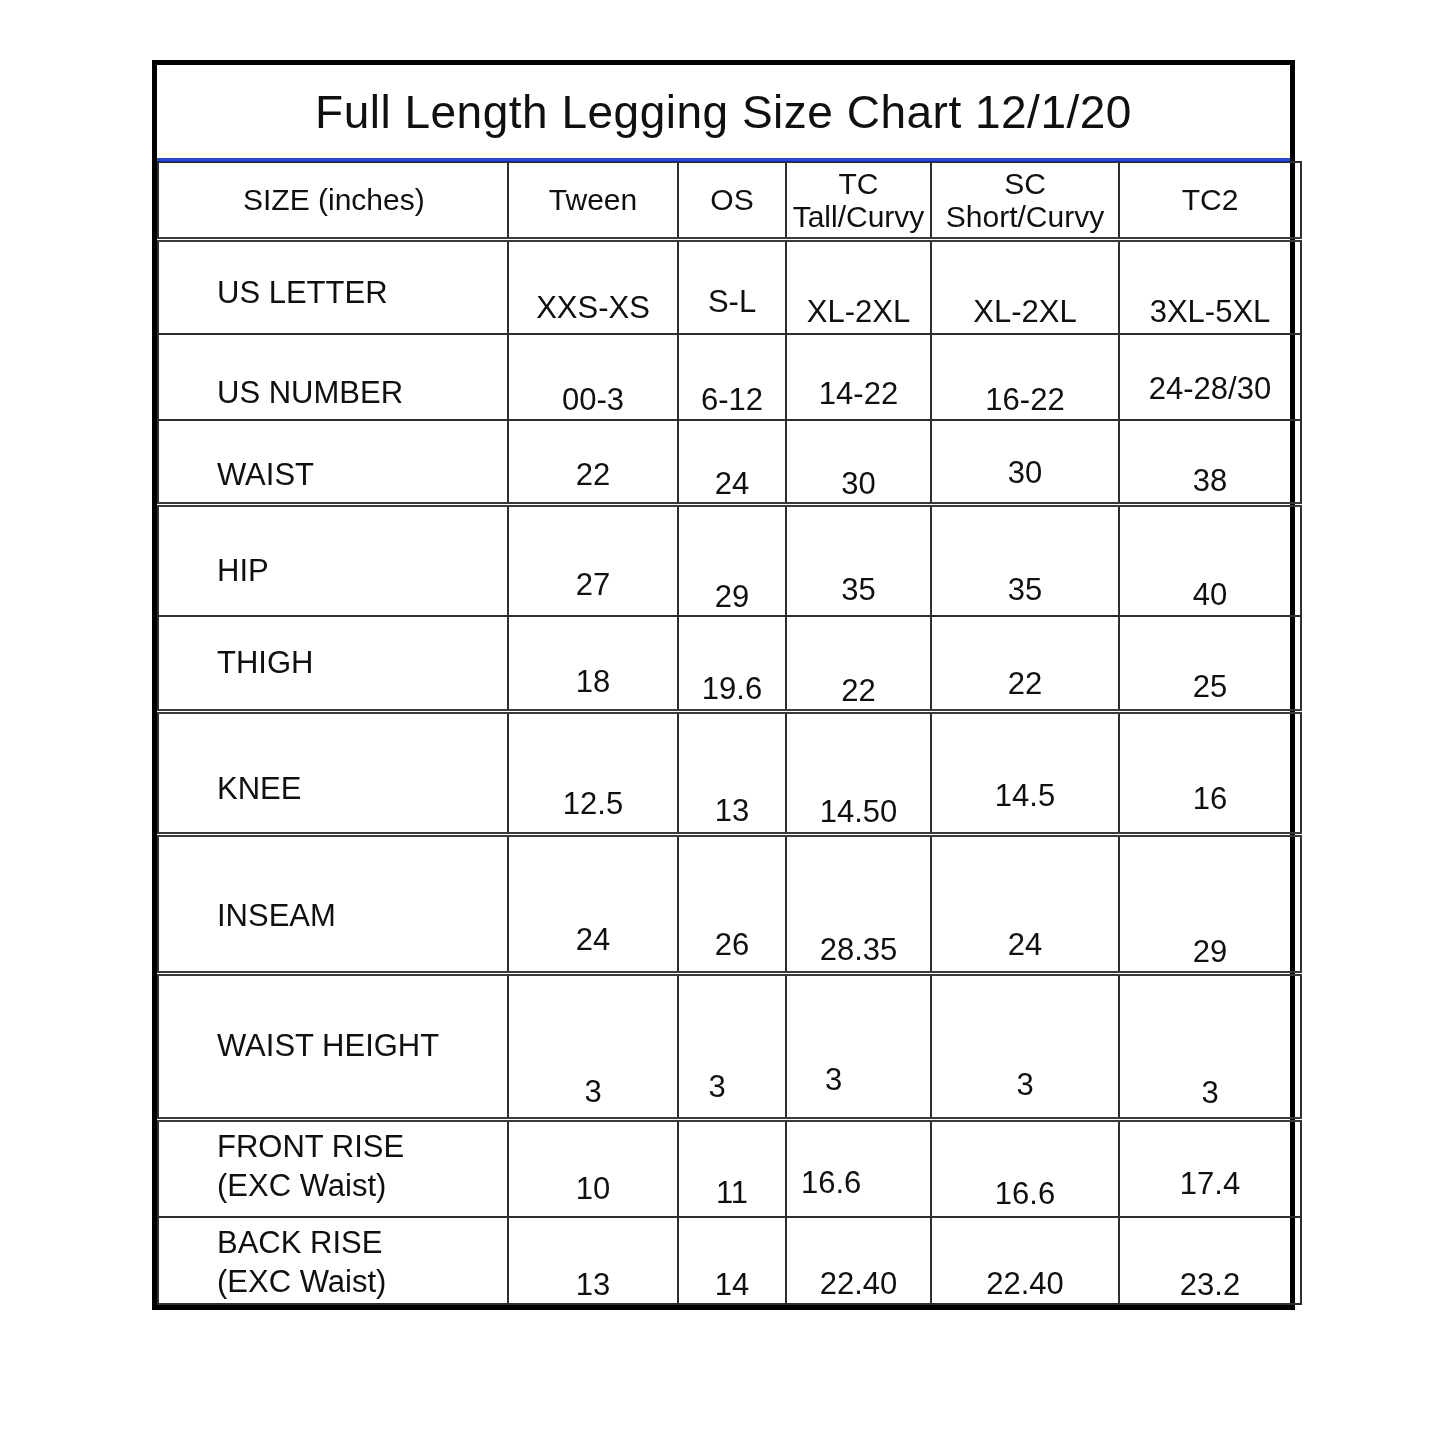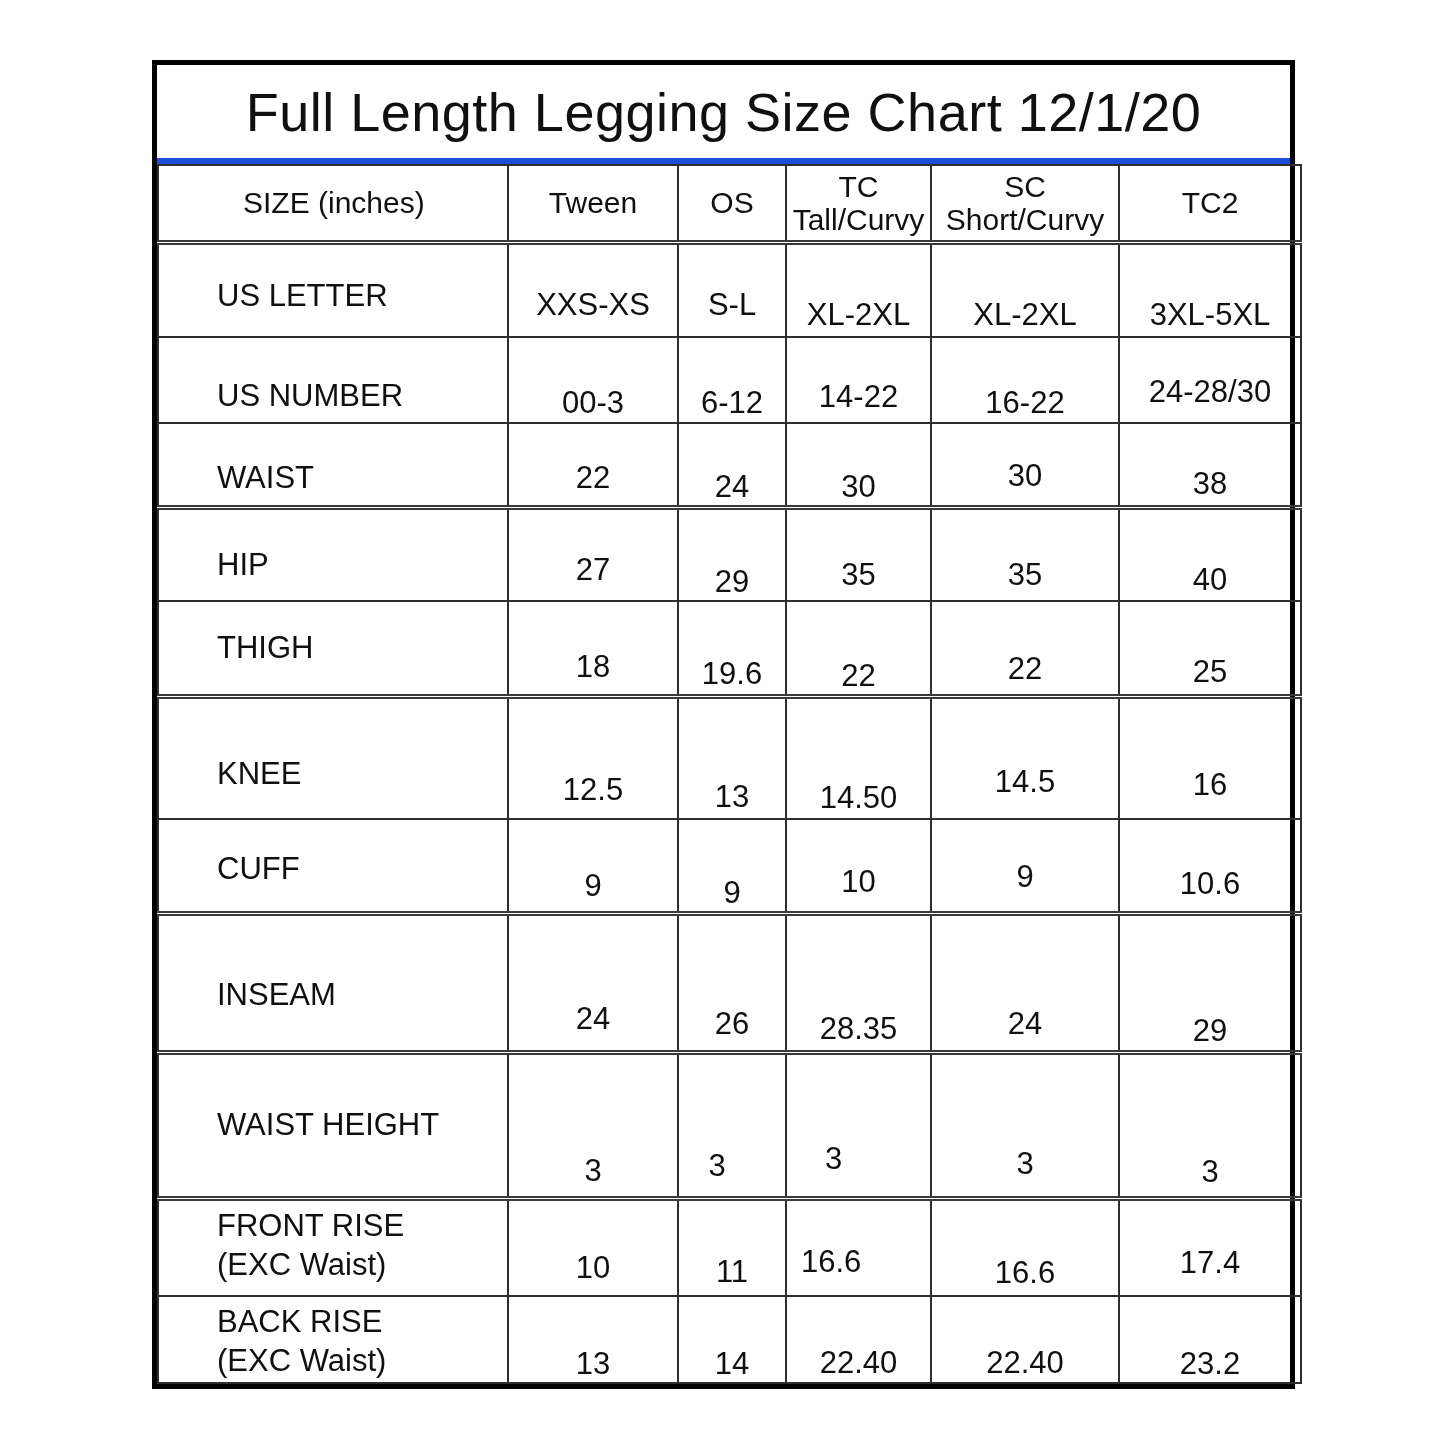--- a/index.html
+++ b/index.html
@@ -25,23 +25,23 @@
     width: 1143px;
     border: 5px solid #000000;
     box-sizing: border-box;
     background: #ffffff;
   }
   .chart-title {
     height: 93px;
     display: flex;
     align-items: center;
     justify-content: center;
-    font-size: 54px;
+    font-size: 46px;
     letter-spacing: 0.5px;
-    border-bottom: 6px solid #1d4ed8;
+    border-bottom: 3px solid #1d4ed8;
     white-space: nowrap;
   }
   table.size-table {
     border-collapse: collapse;
     table-layout: fixed;
     width: 100%;
   }
   table.size-table td {
     border: 2px solid #2e2e2e;
     font-size: 31px;
@@ -113,21 +113,21 @@
           <div class="two-line">
             <span>SC</span>
             <span>Short/Curvy</span>
           </div>
         </td>
         <td><span>TC2</span></td>
       </tr>
 
       <tr class="dbl" style="height:95px">
         <td class="lbl"><span class="shift" style="top:6px">US LETTER</span></td>
-        <td class="val" style="padding-bottom:13px">XXS-XS</td>
+        <td class="val" style="padding-bottom:7px">XXS-XS</td>
         <td class="val" style="padding-bottom:13px">S-L</td>
         <td class="val" style="padding-bottom:3px">XL-2XL</td>
         <td class="val" style="padding-bottom:3px">XL-2XL</td>
         <td class="val" style="padding-bottom:3px">3XL-5XL</td>
       </tr>
 
       <tr style="height:86px">
         <td class="lbl"><span class="shift" style="top:16px">US NUMBER</span></td>
         <td class="val" style="padding-bottom:1px">00-3</td>
         <td class="val" style="padding-bottom:1px">6-12</td>
@@ -138,21 +138,21 @@
 
       <tr style="height:84px">
         <td class="lbl"><span class="shift" style="top:14px">WAIST</span></td>
         <td class="val" style="padding-bottom:9px">22</td>
         <td class="val" style="padding-bottom:0">24</td>
         <td class="val" style="padding-bottom:0">30</td>
         <td class="val" style="padding-bottom:11px">30</td>
         <td class="val" style="padding-bottom:3px">38</td>
       </tr>
 
-      <tr class="dbl" style="height:94px">
+      <tr class="dbl" style="height:112px">
         <td class="lbl"><span class="shift" style="top:10px">HIP</span></td>
         <td class="val" style="padding-bottom:12px">27</td>
         <td class="val" style="padding-bottom:0">29</td>
         <td class="val" style="padding-bottom:7px">35</td>
         <td class="val" style="padding-bottom:7px">35</td>
         <td class="val" style="padding-bottom:2px">40</td>
       </tr>
 
       <tr style="height:95px">
         <td class="lbl"><span>THIGH</span></td>
@@ -165,28 +165,20 @@
 
       <tr class="dbl" style="height:123px">
         <td class="lbl"><span class="shift" style="top:16px">KNEE</span></td>
         <td class="val" style="padding-bottom:10px">12.5</td>
         <td class="val" style="padding-bottom:3px">13</td>
         <td class="val" style="padding-bottom:2px">14.50</td>
         <td class="val" style="padding-bottom:18px">14.5</td>
         <td class="val" style="padding-bottom:15px">16</td>
       </tr>
 
-      <tr style="height:94px">
-        <td class="lbl"><span class="shift" style="top:4px">CUFF</span></td>
-        <td class="val" style="padding-bottom:7px">9</td>
-        <td class="val" style="padding-bottom:0">9</td>
-        <td class="val" style="padding-bottom:11px">10</td>
-        <td class="val" style="padding-bottom:16px">9</td>
-        <td class="val" style="padding-bottom:9px">10.6</td>
-      </tr>
 
       <tr class="dbl" style="height:139px">
         <td class="lbl"><span class="shift" style="top:12px">INSEAM</span></td>
         <td class="val" style="padding-bottom:13px">24</td>
         <td class="val" style="padding-bottom:8px">26</td>
         <td class="val" style="padding-bottom:3px">28.35</td>
         <td class="val" style="padding-bottom:8px">24</td>
         <td class="val" style="padding-bottom:1px">29</td>
       </tr>
 

